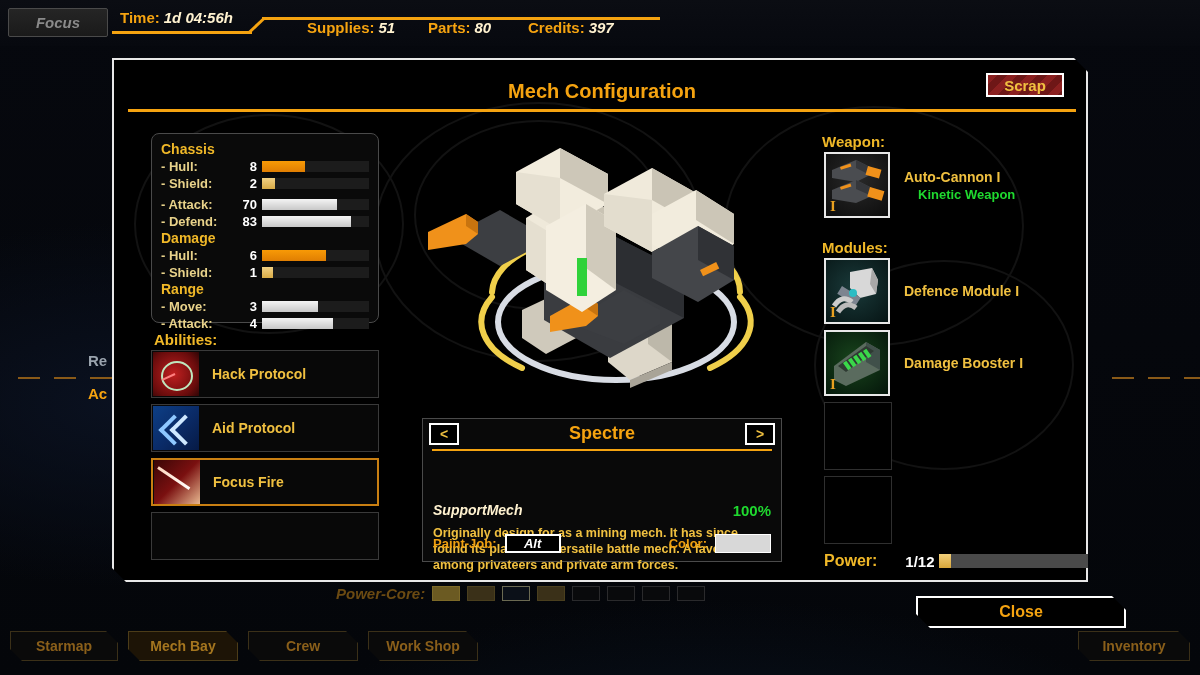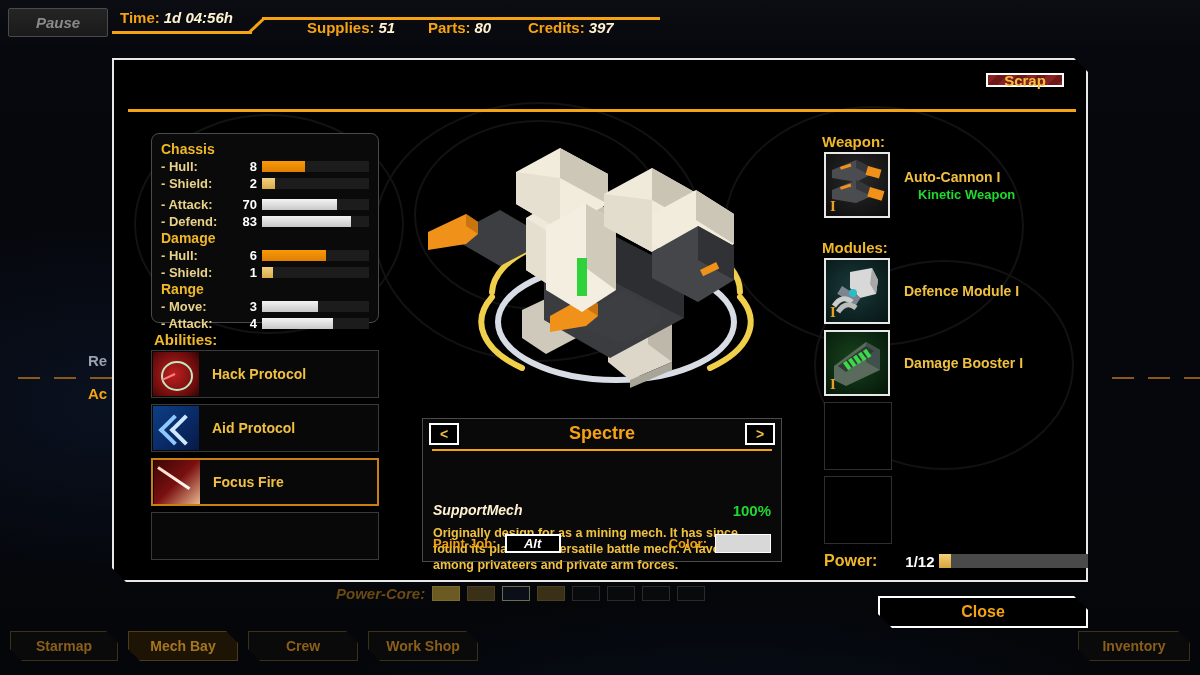--- a/index.html
+++ b/index.html
@@ -108,21 +108,21 @@
 
   #dialog-title {
     position: absolute; left: 0; top: 20px; width: 976px;
     text-align: center; font-size: 20px; font-weight: bold; color: #f5a310;
   }
   #dialog-rule {
     position: absolute; left: 14px; top: 49px; width: 948px; height: 3px;
     background: #f5a310;
   }
   #scrap-btn {
-    position: absolute; right: 22px; top: 13px; width: 78px; height: 14px;
+    position: absolute; right: 22px; top: 13px; width: 78px; height: 24px;
     border: 2px solid #ffffff;
     background:
       repeating-linear-gradient(135deg, #8b2020 0px, #8b2020 7px, #6e1717 7px, #6e1717 14px);
     display: flex; align-items: center; justify-content: center;
     color: #f0c040; font-size: 15px; font-weight: bold;
   }
 
   
   #stats-panel {
     position: absolute; left: 37px; top: 73px; width: 228px; height: 190px;
@@ -235,21 +235,21 @@
   #power-row { position: absolute; left: 710px; top: 492px;
     display: flex; align-items: center; justify-content: flex-end; }
   #power-label { font-size: 16px; font-weight: bold; color: #f0b828; }
   #power-value { font-size: 15px; font-weight: bold; color: #ffffff; margin-left: 28px; }
   #power-track { margin-left: 4px; width: 150px; height: 14px; background: #4a4a4a; position: relative; }
   #power-fill { position: absolute; left: 0; top: 0; height: 100%;
     background: linear-gradient(180deg,#f2cf7a 0%,#d8a63a 100%); }
 
   
   #close-btn {
-    position: absolute; left: 878px; top: 596px; width: 210px; height: 32px;
+    position: absolute; left: 916px; top: 596px; width: 210px; height: 32px;
     background: #000; border: 2px solid #ffffff;
     color: #f5a310; font-size: 16px; font-weight: bold;
     display: flex; align-items: center; justify-content: center;
     clip-path: polygon(0 0, calc(100% - 14px) 0, 100% 14px, 100% 100%, 14px 100%, 0 calc(100% - 14px));
     z-index: 26;
   }
 </style>
 </head>
 <body>
 
@@ -270,21 +270,21 @@
     <span class="pc-cell semi"></span>
     <span class="pc-cell lit"></span>
     <span class="pc-cell semi"></span>
     <span class="pc-cell empty"></span>
     <span class="pc-cell empty"></span>
     <span class="pc-cell empty"></span>
     <span class="pc-cell empty"></span>
   </div>
 
   <div id="topbar">
-    <div class="pause-btn">Pause</div>
+    <div class="pause-btn">Focus</div>
     <div class="orange-rule-a"></div>
     <svg class="orange-rule-diag" viewBox="0 0 20 17">
       <line x1="0" y1="16.5" x2="16" y2="1.5" stroke="#f5a310" stroke-width="3"></line>
     </svg>
     <div class="orange-rule-b"></div>
 
     <div class="hud-item" id="hud-time">
       <span>Time:</span><span class="v">1d 04:56h</span>
     </div>
     <div class="hud-item" id="hud-supplies">
@@ -309,20 +309,21 @@
   <div id="dialog">
 
     <div id="dialog-bg-rings">
       <div class="ring" id="r1"></div>
         <div class="ring" id="r2"></div>
       <div class="ring" id="r3"></div>
         <div class="ring" id="r4"></div>
       <div class="ring" id="r5"></div>
     </div>
 
+    <div id="dialog-title">Mech Configuration</div>
     <div id="dialog-rule"></div>
     <div id="scrap-btn">Scrap</div>
 
     <div id="stats-panel">
       <div>
         <div class="stat-group">Chassis</div>
         <div class="stat-row">
           <span class="stat-label">- Hull:</span>
           <span class="stat-val">8</span>
           <span class="bar-track">

